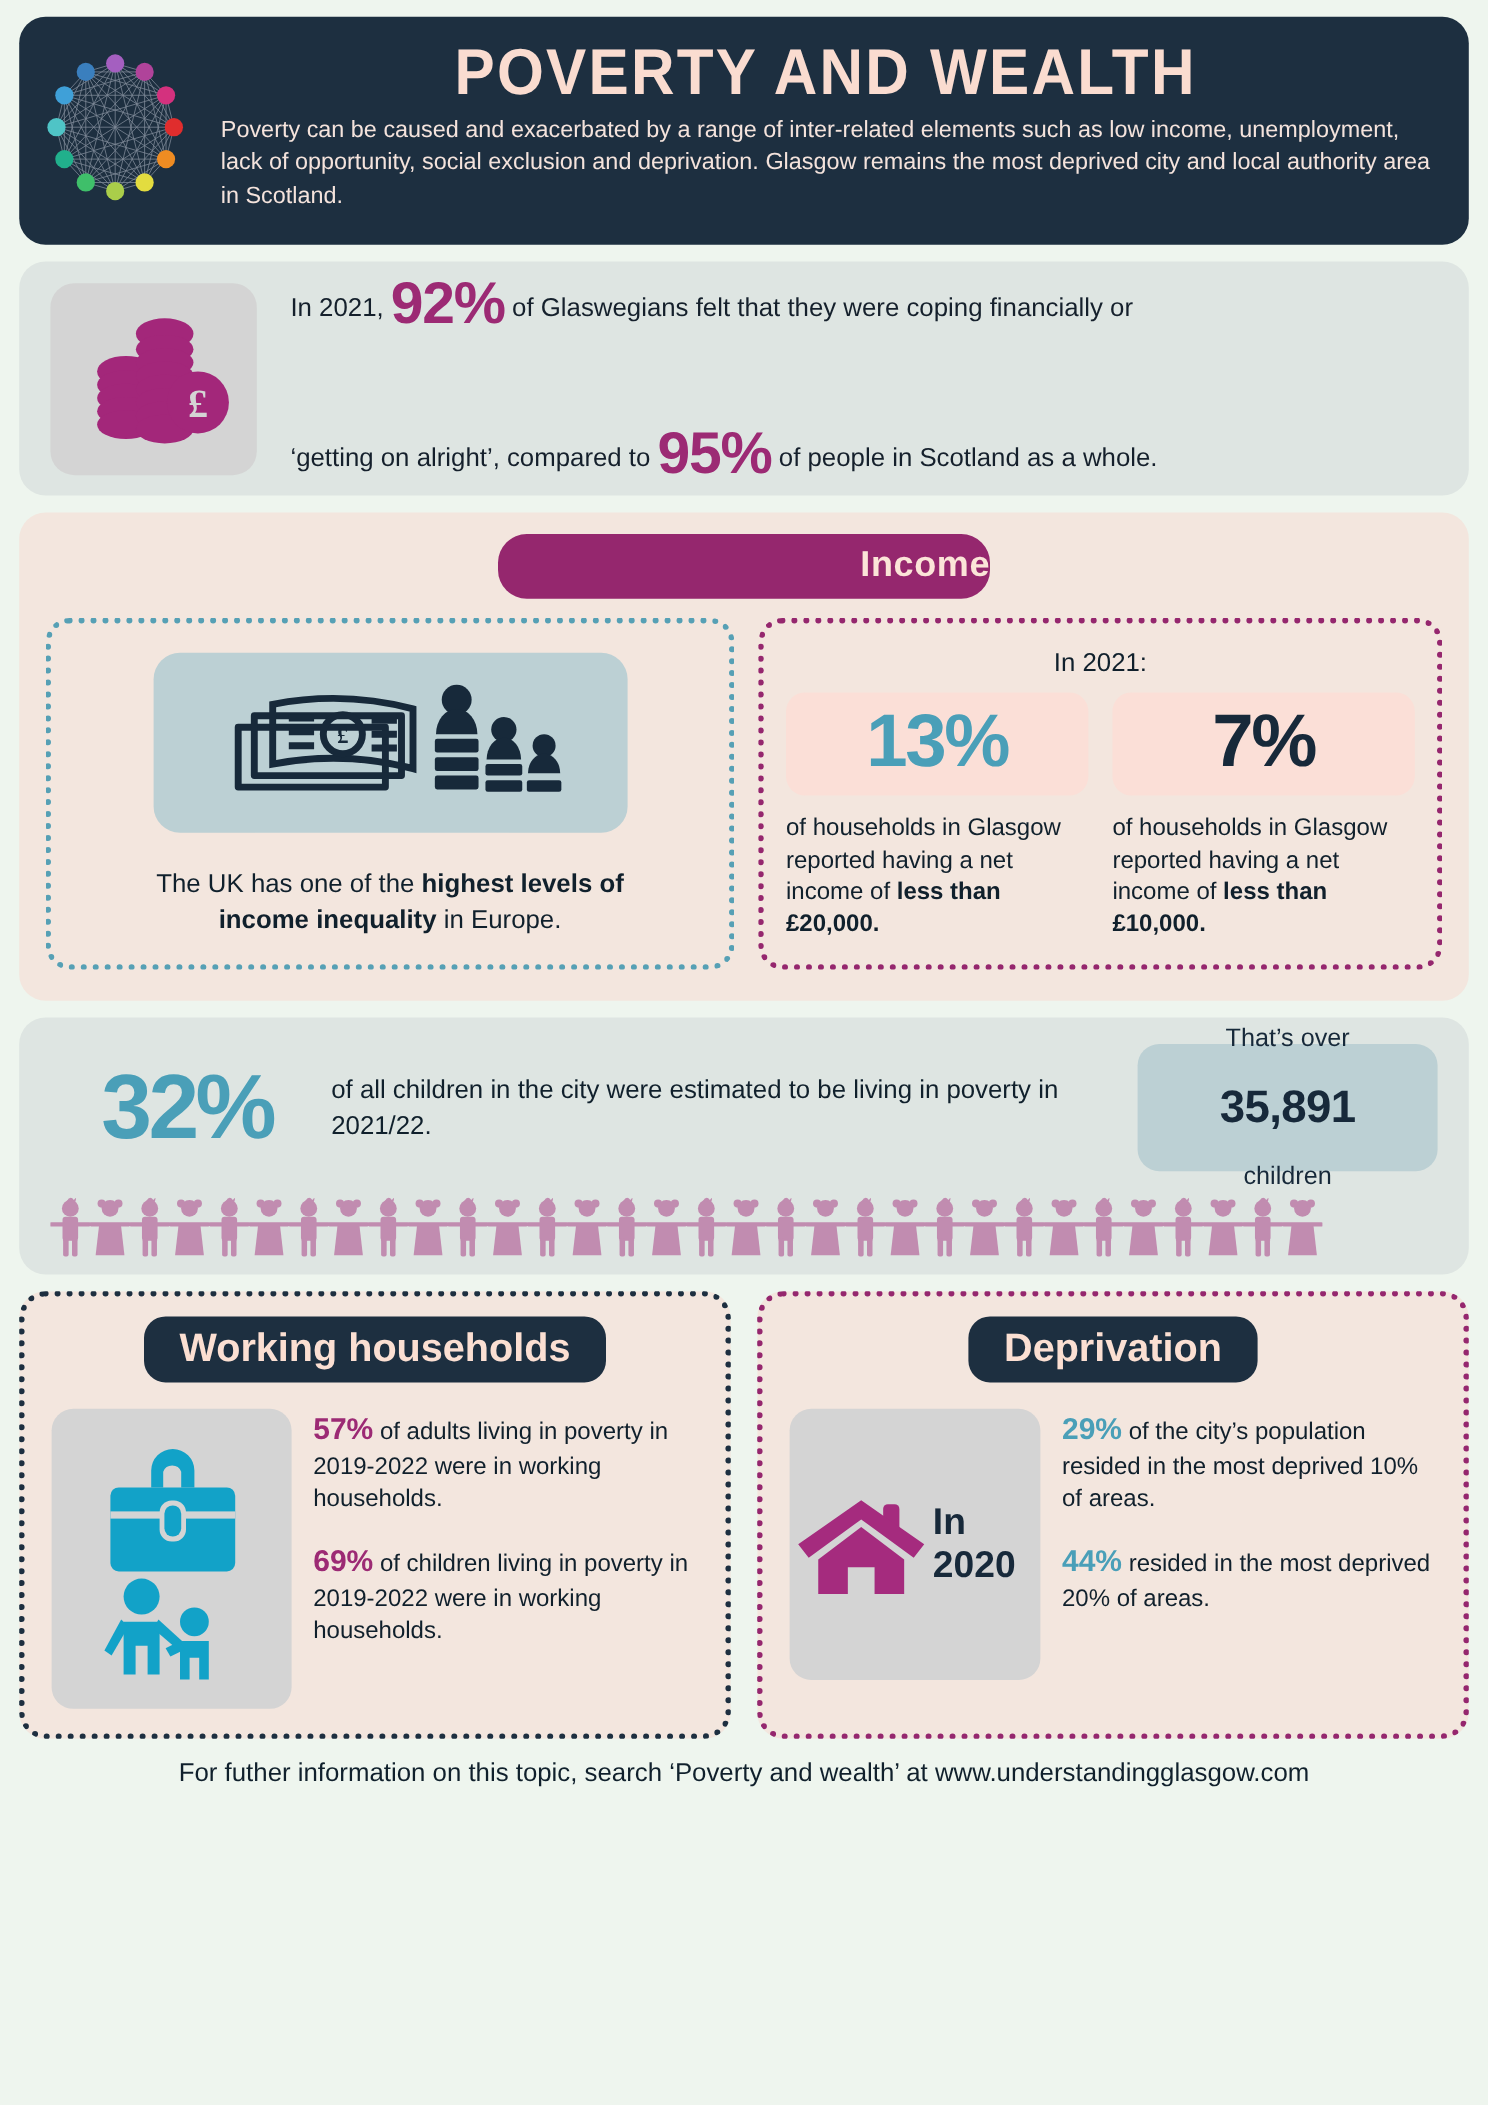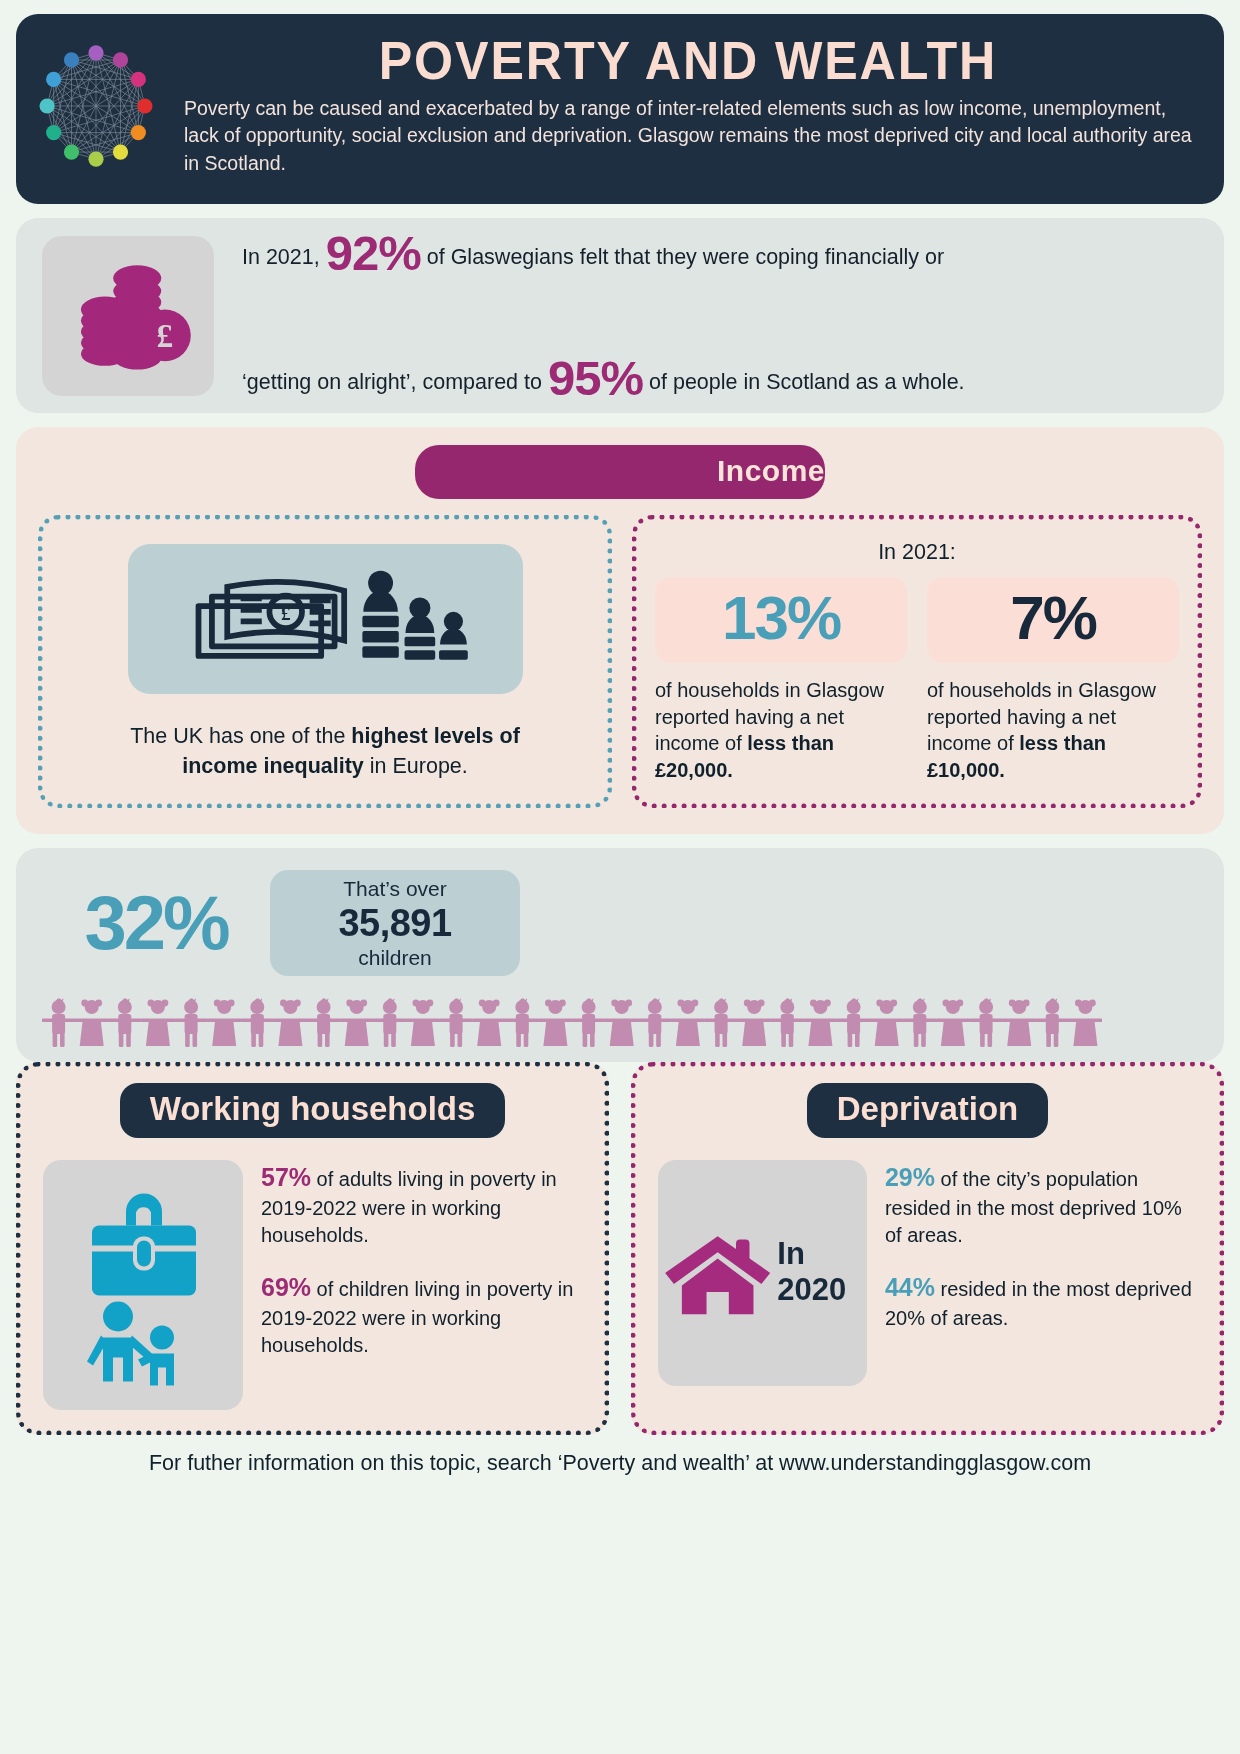--- a/index.html
+++ b/index.html
@@ -73,28 +73,29 @@
 
   
   .children{margin-top:14px;padding:22px 26px 10px 26px;box-sizing:border-box;position:relative;}
   .children-row{display:flex;align-items:center;}
   .pct32{font-size:76px;font-weight:bold;color:#4a9fb8;letter-spacing:-3px;line-height:1;min-width:228px;text-align:center;}
   .children-text{font-size:21.5px;line-height:1.42;color:#10202c;flex:1;padding-left:6px;}
   .over-tile{
     background:#bcd0d4;border-radius:18px;width:250px;height:106px;
     display:flex;flex-direction:column;align-items:center;justify-content:center;
     color:#17293a;
+    gap:23px;
   }
   .over-small{font-size:21px;line-height:1.1;}
   .over-big{font-size:38px;font-weight:bold;line-height:1.2;letter-spacing:-.5px;}
   .over-label{font-size:21px;line-height:1.1;}
   .people-row{margin-top:18px;height:58px;width:100%;}
 
   
-  .bottom{display:flex;gap:22px;border-radius:14px;}
+  .bottom{margin-top:14px;display:flex;gap:22px;border-radius:14px;}
   .box-navy-dotted{
     flex:1 1 0;background:#f3e6de;border:5px dotted #1d2f40;border-radius:22px;
     padding:16px 22px 20px 22px;box-sizing:border-box;
   }
   .box-plum-dotted{
     flex:1 1 0;background:#f3e6de;border:5px dotted #95276e;border-radius:22px;
     padding:16px 22px 20px 22px;box-sizing:border-box;
   }
   .head-pill{
     background:#1d2f40;color:#fbdfd2;border-radius:18px;
@@ -299,20 +300,21 @@
           </div>
         </div>
       </div>
 
     </div>
   </div>
 
   <div class="card-grey children">
     <div class="children-row">
       <div class="pct32">32%</div>
+      <div class="children-text">of all children in the city were estimated to be living in poverty in 2021/22.</div>
       <div class="over-tile">
         <div class="over-small">That’s over</div>
         <div class="over-big">35,891</div>
         <div class="over-label">children</div>
       </div>
     </div>
     <div class="people-row">
       <svg id="people-svg" viewBox="0 0 1060 58" width="1060" height="58" preserveAspectRatio="none" aria-hidden="true">
           <g fill="#c18cb0" transform="translate(16.6,0)">
             <circle cx="0" cy="13" r="7"></circle>

